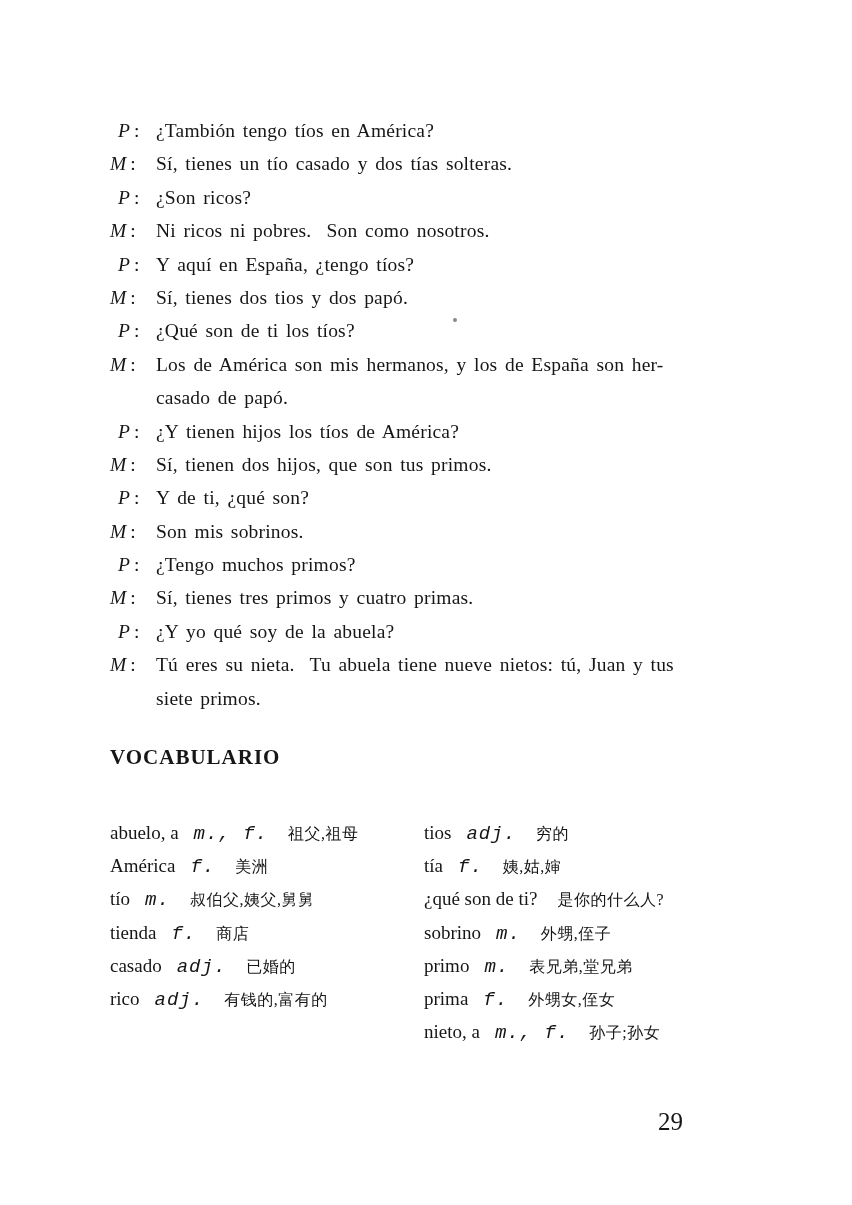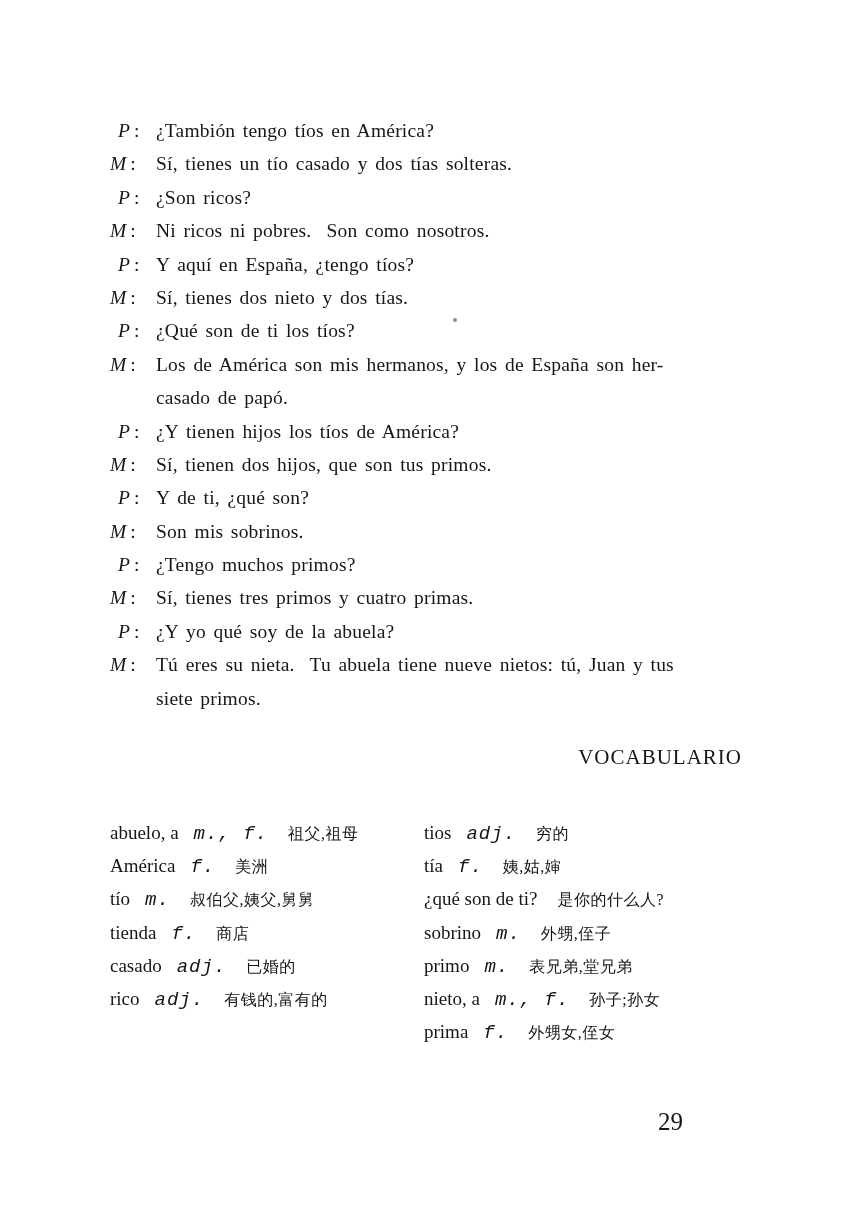--- a/index.html
+++ b/index.html
@@ -50,23 +50,24 @@
   }
   .dline.cont .dtext {
     margin-left: 46px;
   }
   
   .vocab-title {
     position: absolute;
     left: 110px;
     top: 745px;
     width: 632px;
-    text-align: right;
+    text-align: left;
     font-size: 21px;
     letter-spacing: 1px;
+    font-weight: bold;
   }
   .vocab-col {
     position: absolute;
     top: 816px;
   }
   .vocab-col.colL { left: 110px; }
   .vocab-col.colR { left: 424px; }
   .ventry {
     height: 33.2px;
     line-height: 33.2px;
@@ -125,21 +126,21 @@
     <div class="dline">
       <span class="speaker"><span class="sp-letter">M</span><span class="sp-colon">:</span></span>
       <span class="dtext">Ni ricos ni pobres.&nbsp; Son como nosotros.</span>
     </div>
     <div class="dline">
       <span class="speaker"><span class="sp-letter pp">P</span><span class="sp-colon">:</span></span>
       <span class="dtext">Y aquí en España, ¿tengo tíos?</span>
     </div>
     <div class="dline">
       <span class="speaker"><span class="sp-letter">M</span><span class="sp-colon">:</span></span>
-      <span class="dtext">Sí, tienes dos nieto y dos tías.</span>
+      <span class="dtext">Sí, tienes dos tios y dos papó.</span>
     </div>
     <div class="dline">
       <span class="speaker"><span class="sp-letter pp">P</span><span class="sp-colon">:</span></span>
       <span class="dtext">¿Qué son de ti los tíos?</span>
     </div>
     <div class="dline">
       <span class="speaker"><span class="sp-letter">M</span><span class="sp-colon">:</span></span>
       <span class="dtext">Los de América son mis hermanos, y los de España son her-</span>
     </div>
     <div class="dline cont">
@@ -193,21 +194,21 @@
     <div class="ventry"><span class="vword">casado</span><span class="vgender">adj.</span><span class="vtrans">已婚的</span></div>
     <div class="ventry"><span class="vword">rico</span><span class="vgender">adj.</span><span class="vtrans">有钱的,富有的</span></div>
   </div>
 
   <div class="vocab-col colR">
     <div class="ventry"><span class="vword">tios</span><span class="vgender">adj.</span><span class="vtrans">穷的</span></div>
     <div class="ventry"><span class="vword">tía</span><span class="vgender">f.</span><span class="vtrans">姨,姑,婶</span></div>
     <div class="ventry"><span class="vword">¿qué son de ti?</span><span class="vgender"></span><span class="vtrans">是你的什么人?</span></div>
     <div class="ventry"><span class="vword">sobrino</span><span class="vgender">m.</span><span class="vtrans">外甥,侄子</span></div>
     <div class="ventry"><span class="vword">primo</span><span class="vgender">m.</span><span class="vtrans">表兄弟,堂兄弟</span></div>
+    <div class="ventry"><span class="vword">prima</span><span class="vgender">f.</span><span class="vtrans">外甥女,侄女</span></div>
     <div class="ventry"><span class="vword">nieto, a</span><span class="vgender">m., f.</span><span class="vtrans">孙子;孙女</span></div>
-    <div class="ventry"><span class="vword">prima</span><span class="vgender">f.</span><span class="vtrans">外甥女,侄女</span></div>
   </div>
 
   <div class="pagenum">29</div>
 
   <div class="speck"></div>
 
 </div>
 
 </body></html>

